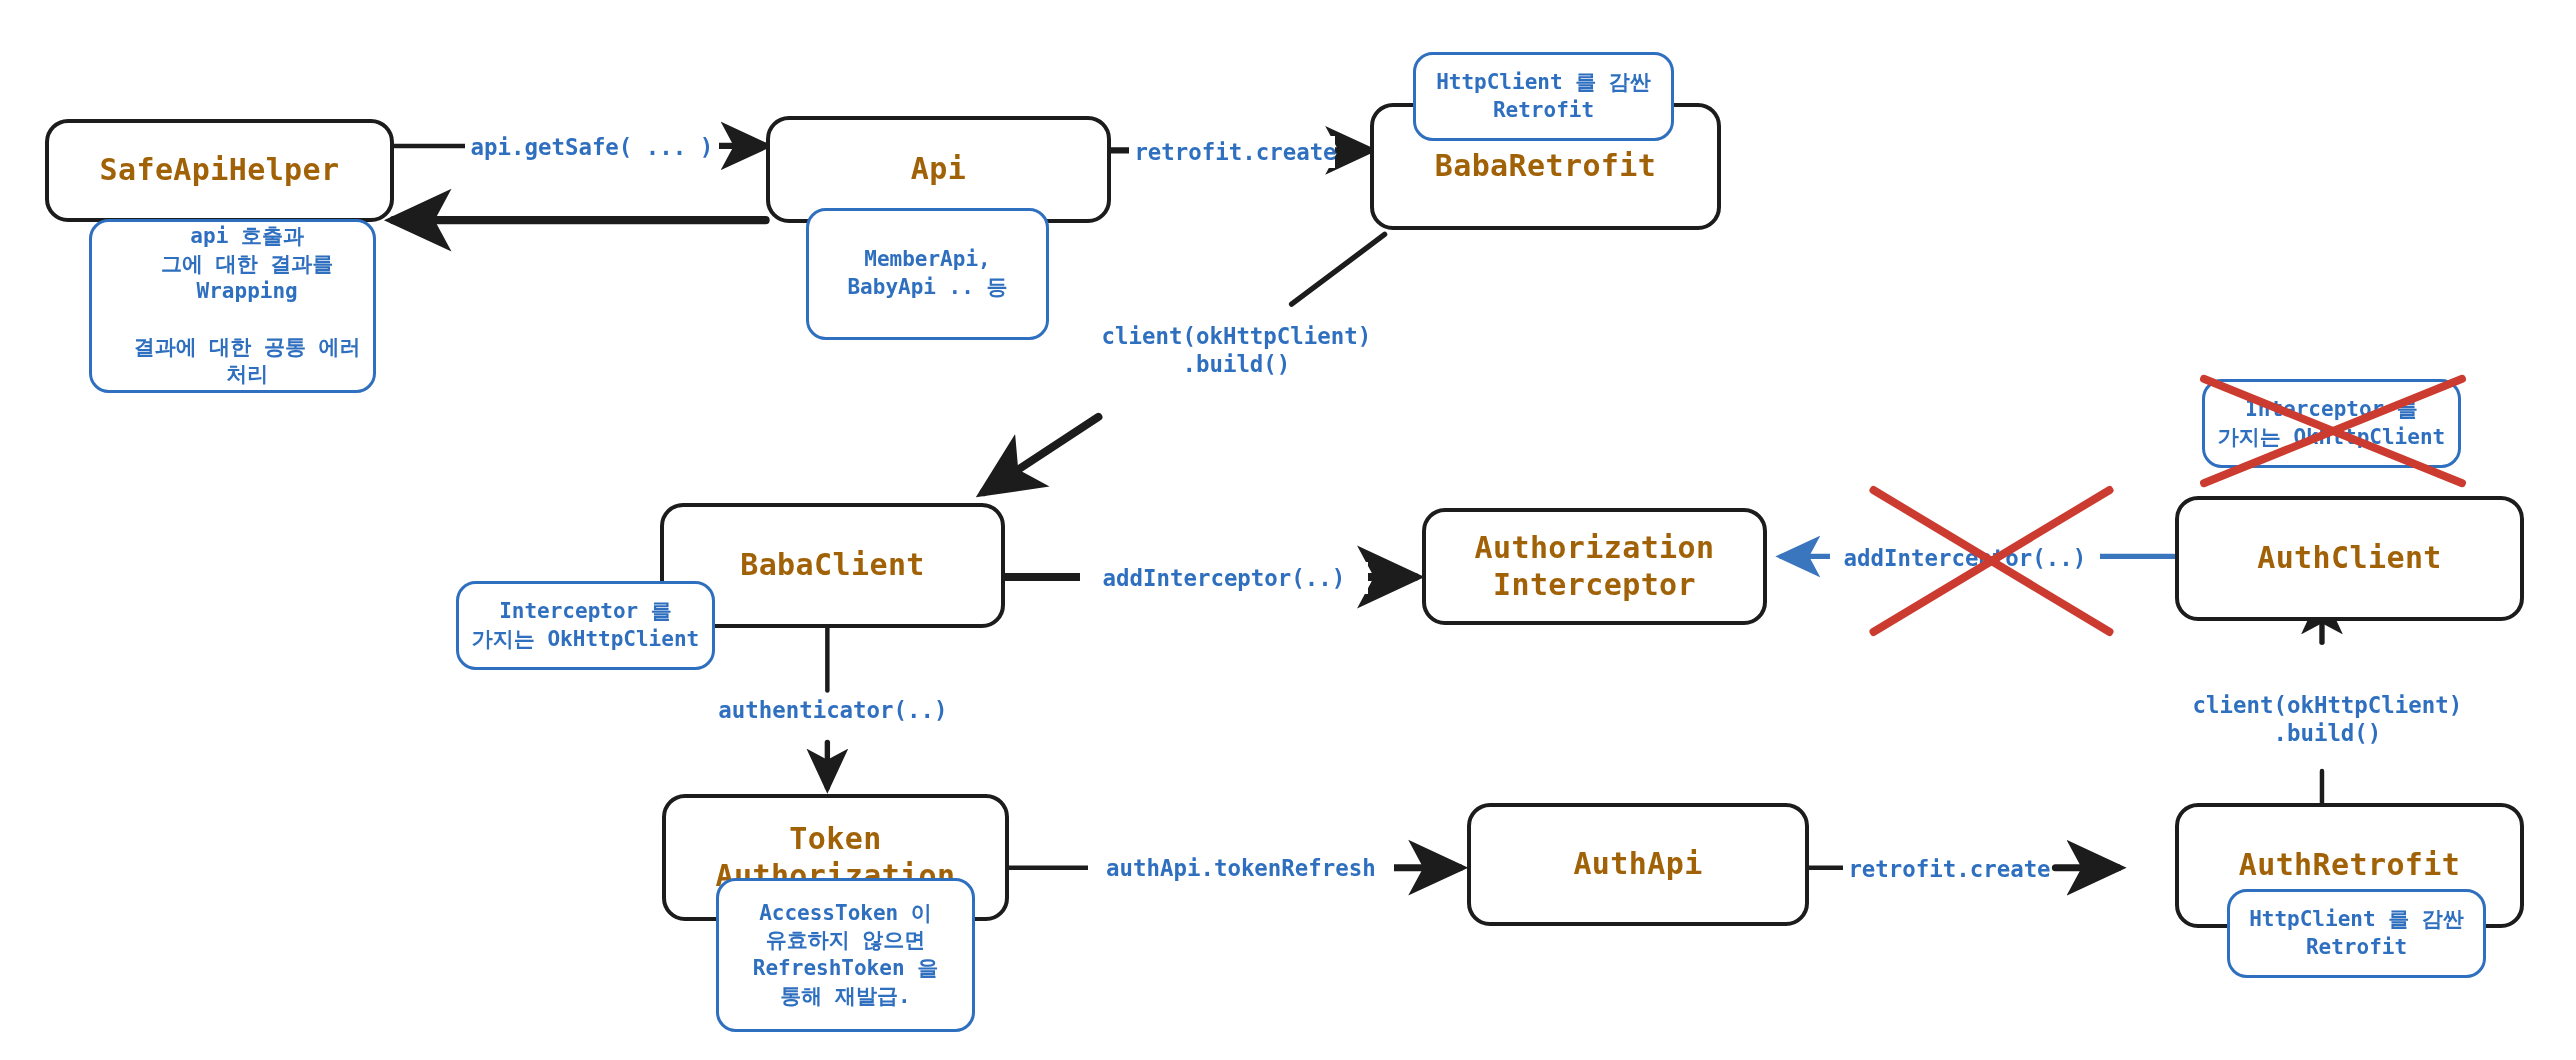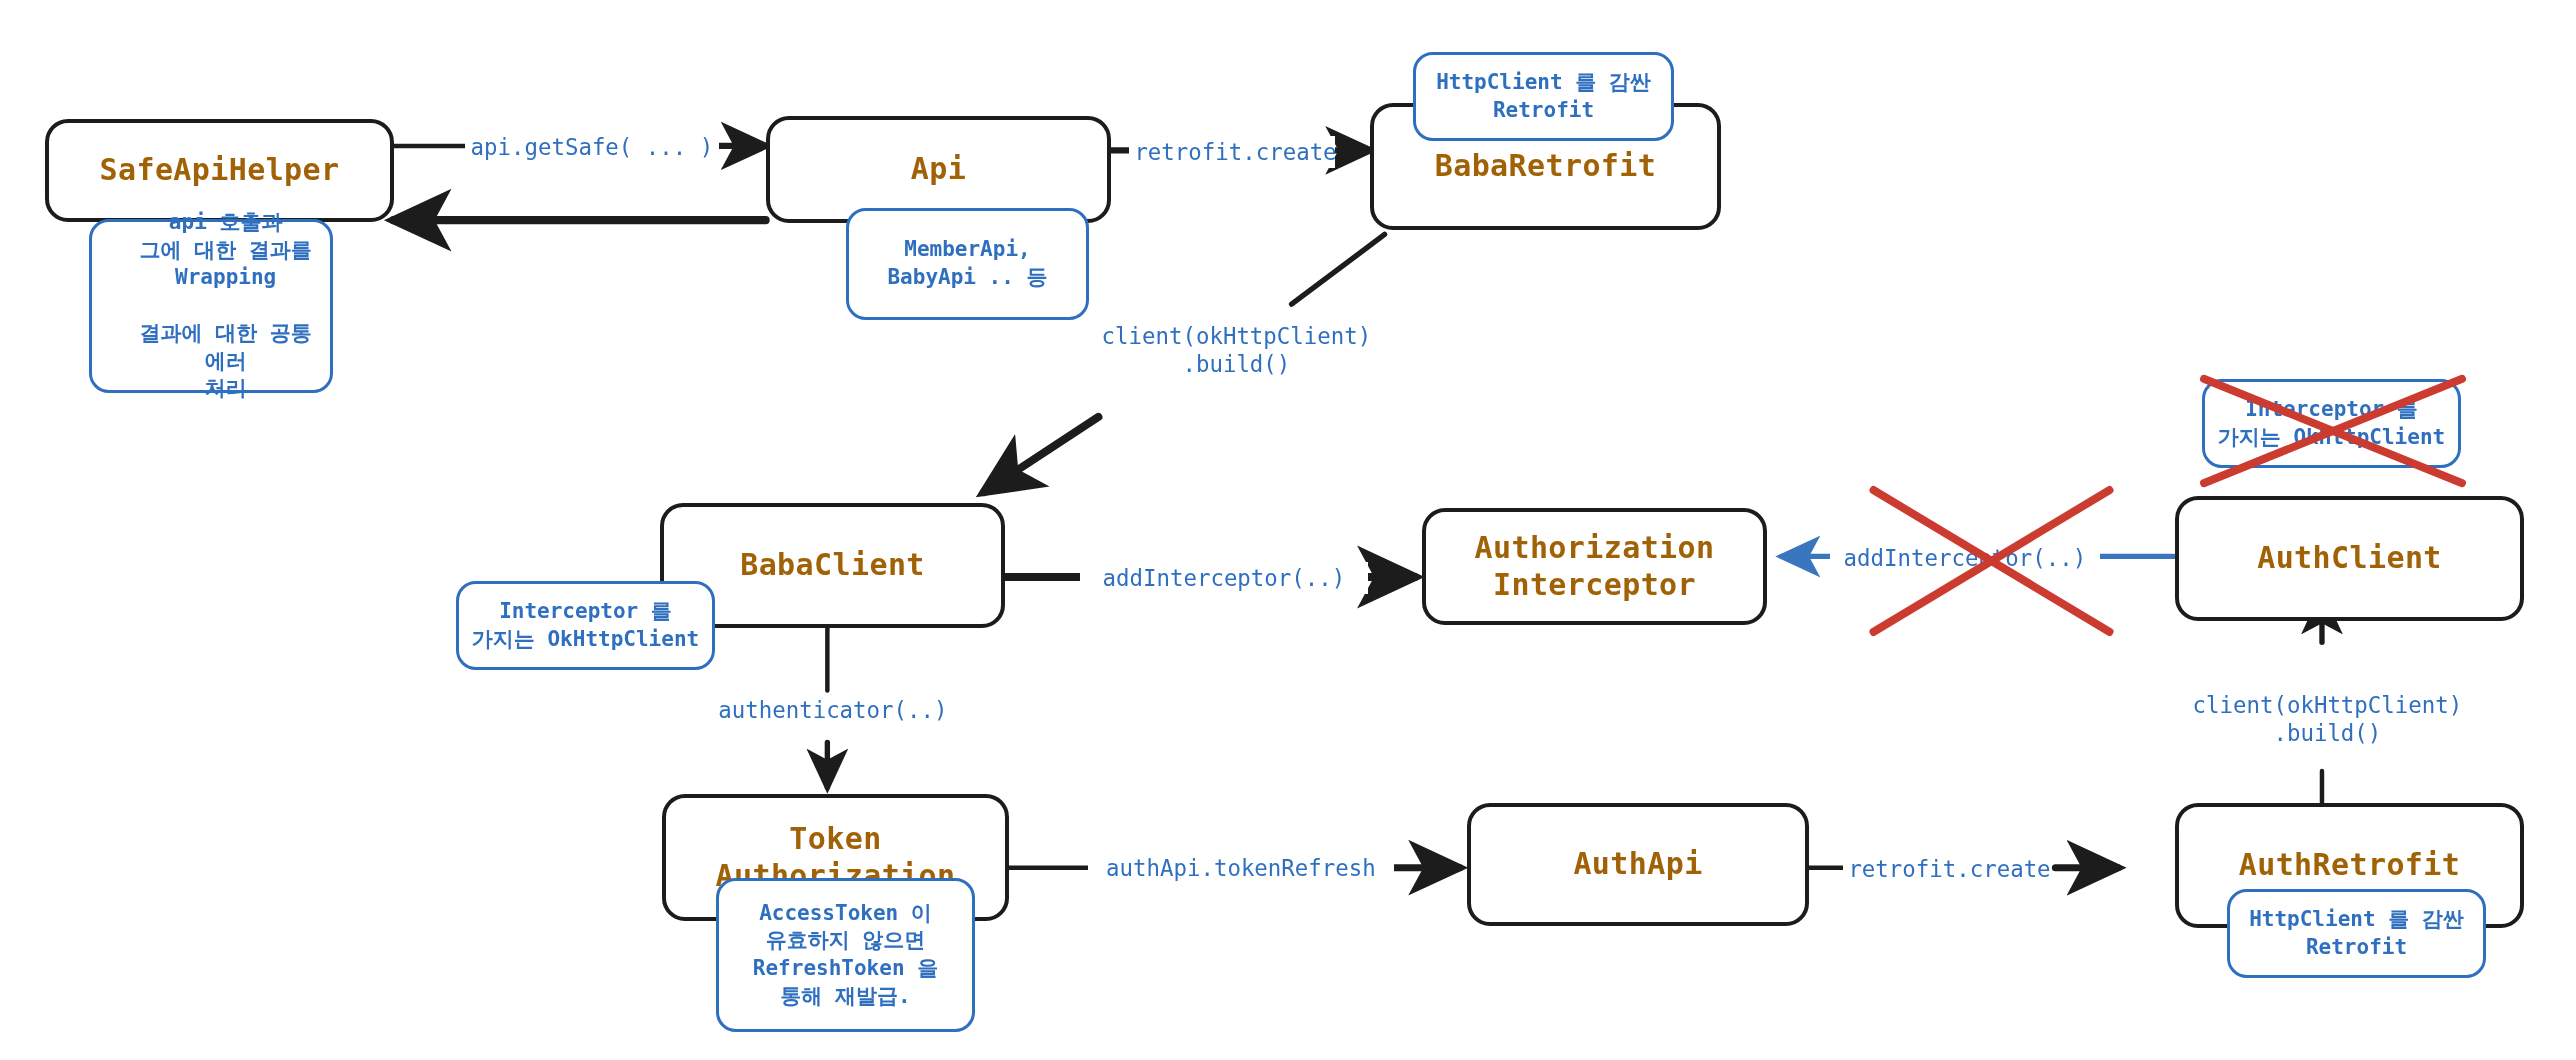--- a/index.html
+++ b/index.html
@@ -69,21 +69,21 @@
     padding: 7.2px 10.7px;
     z-index: 5;
   }
 
   
   .elabel {
     position: absolute;
     color: #2f6fbf;
     font-family: "DejaVu Sans Mono", monospace;
     font-size: 22.4px;
-    font-weight: 400;
+    font-weight: 700;
     line-height: 1.28;
     text-align: center;
     white-space: pre-line;
     background: #ffffff;
     padding: 1.8px 5.4px;
     z-index: 4;
   }
 
   
   .xmark {
@@ -180,28 +180,28 @@
 
   <div class="node" style="left:2175px; top:496px; width:349px; height:125px;">AuthClient</div>
 
   <div class="node" style="left:662px;  top:794px; width:347px; height:127px;">Token
 Authorization</div>
 
   <div class="node" style="left:1467px; top:803px; width:342px; height:123px;">AuthApi</div>
 
   <div class="node" style="left:2175px; top:803px; width:349px; height:125px;">AuthRetrofit</div>
 
-  <div class="note" style="left:89px; top:219px; width:244px; height:174px;padding-left:40px;">api 호출과
+  <div class="note" style="left:89px; top:219px; width:287px; height:174px;padding-left:40px;">api 호출과
 그에 대한 결과를
 Wrapping
 
 결과에 대한 공통 에러
 처리</div>
 
-  <div class="note" style="left:846px; top:208px; width:243px; height:112px;">MemberApi,
+  <div class="note" style="left:806px; top:208px; width:243px; height:132px;">MemberApi,
 BabyApi .. 등</div>
 
   <div class="note" style="left:1413px; top:52px; width:261px; height:89px;">HttpClient 를 감싼
 Retrofit</div>
 
   <div class="note" style="left:456px; top:581px; width:259px; height:89px;">Interceptor 를
 가지는 OkHttpClient</div>
 
   <div class="note" style="left:2202px; top:379px; width:259px; height:89px;">Interceptor 를
 가지는 OkHttpClient</div>

